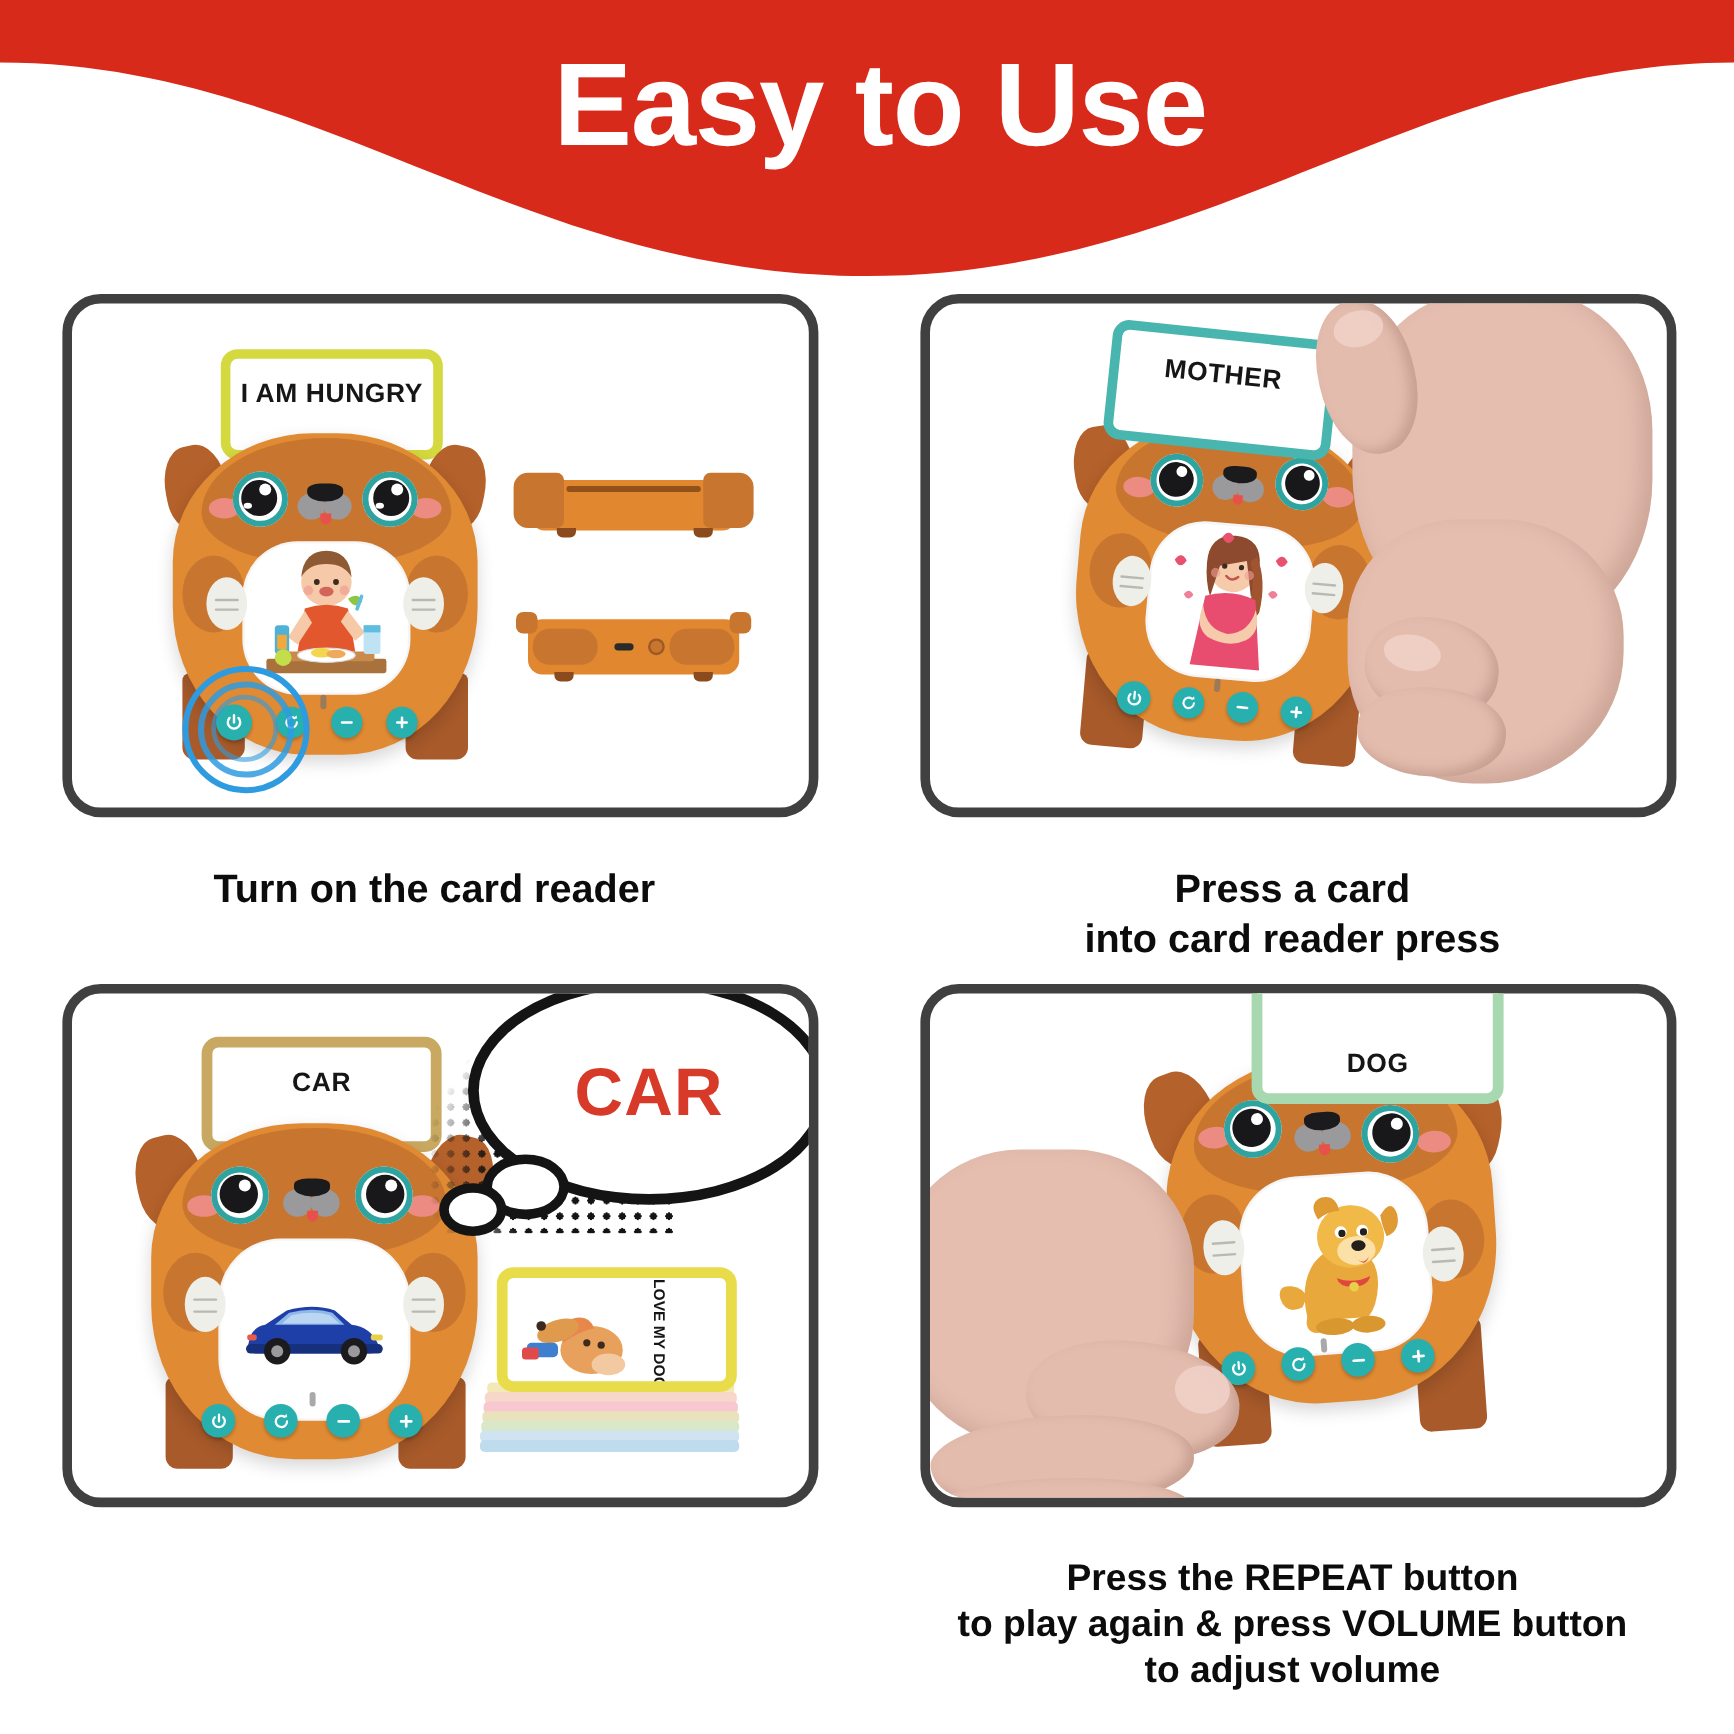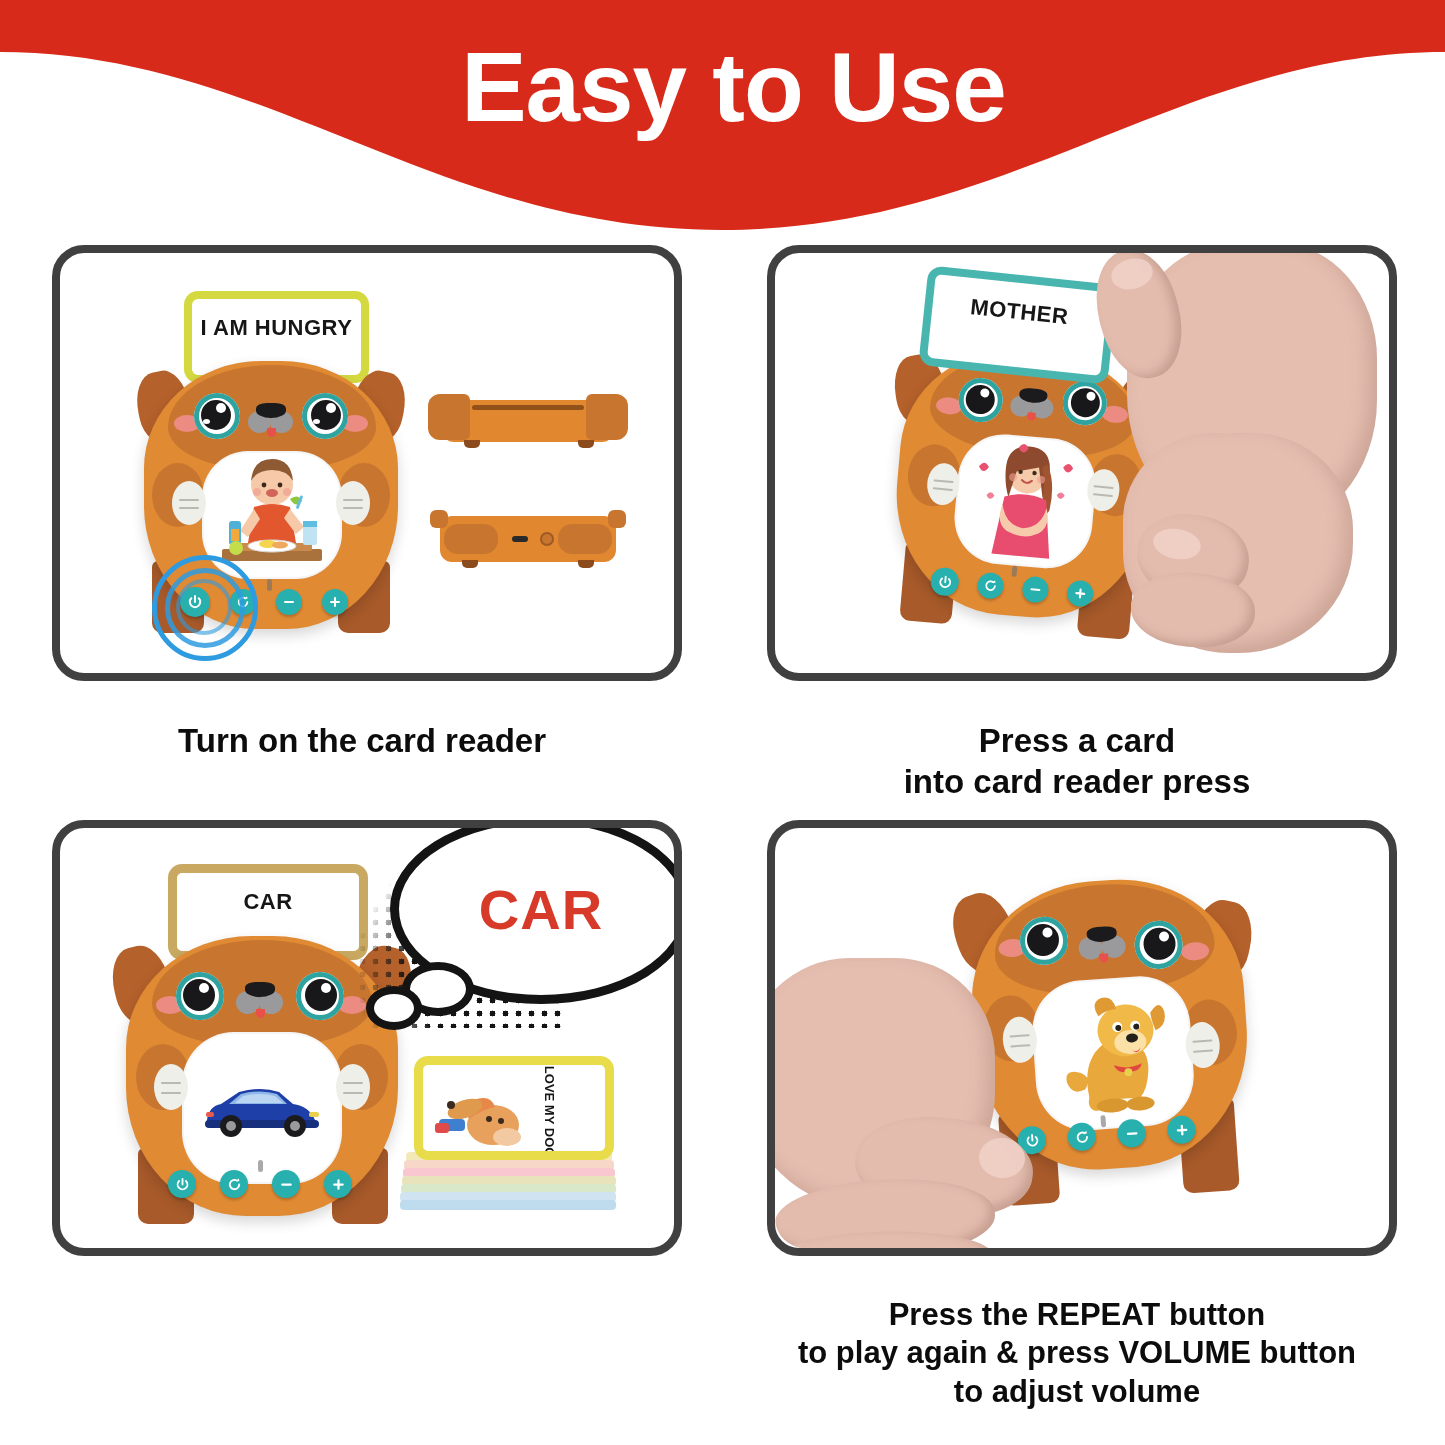--- a/index.html
+++ b/index.html
@@ -517,20 +517,23 @@
         </div>
 
       </div>
     </div>
   </div>
 
   <div class="cell cell-3">
     <div class="panel">
       <div class="panel-inner">
 
+        <div class="dev-card" style="left:268px;top:-24px;width:210px;height:116px;border:9px solid #A8D8B0;align-items:flex-end;">
+          <span style="margin:0 0 12px 0;">DOG</span>
+        </div>
 
         <div class="device" style="left:182px;top:34px;width:320px;height:352px;transform:rotate(-4deg);">
           <div class="feet">
             <div class="foot" style="left:36px;top:244px;width:56px;height:92px;"></div>
             <div class="foot" style="left:216px;top:244px;width:56px;height:92px;"></div>
           </div>
           <div class="ear" style="left:6px;top:22px;width:58px;height:82px;transform:rotate(-16deg);"></div>
           <div class="ear" style="left:242px;top:46px;width:58px;height:82px;transform:rotate(16deg);"></div>
           <div class="body" style="left:18px;top:18px;width:272px;height:288px;"></div>
           <div class="head-patch" style="left:44px;top:22px;width:220px;height:108px;"></div>

